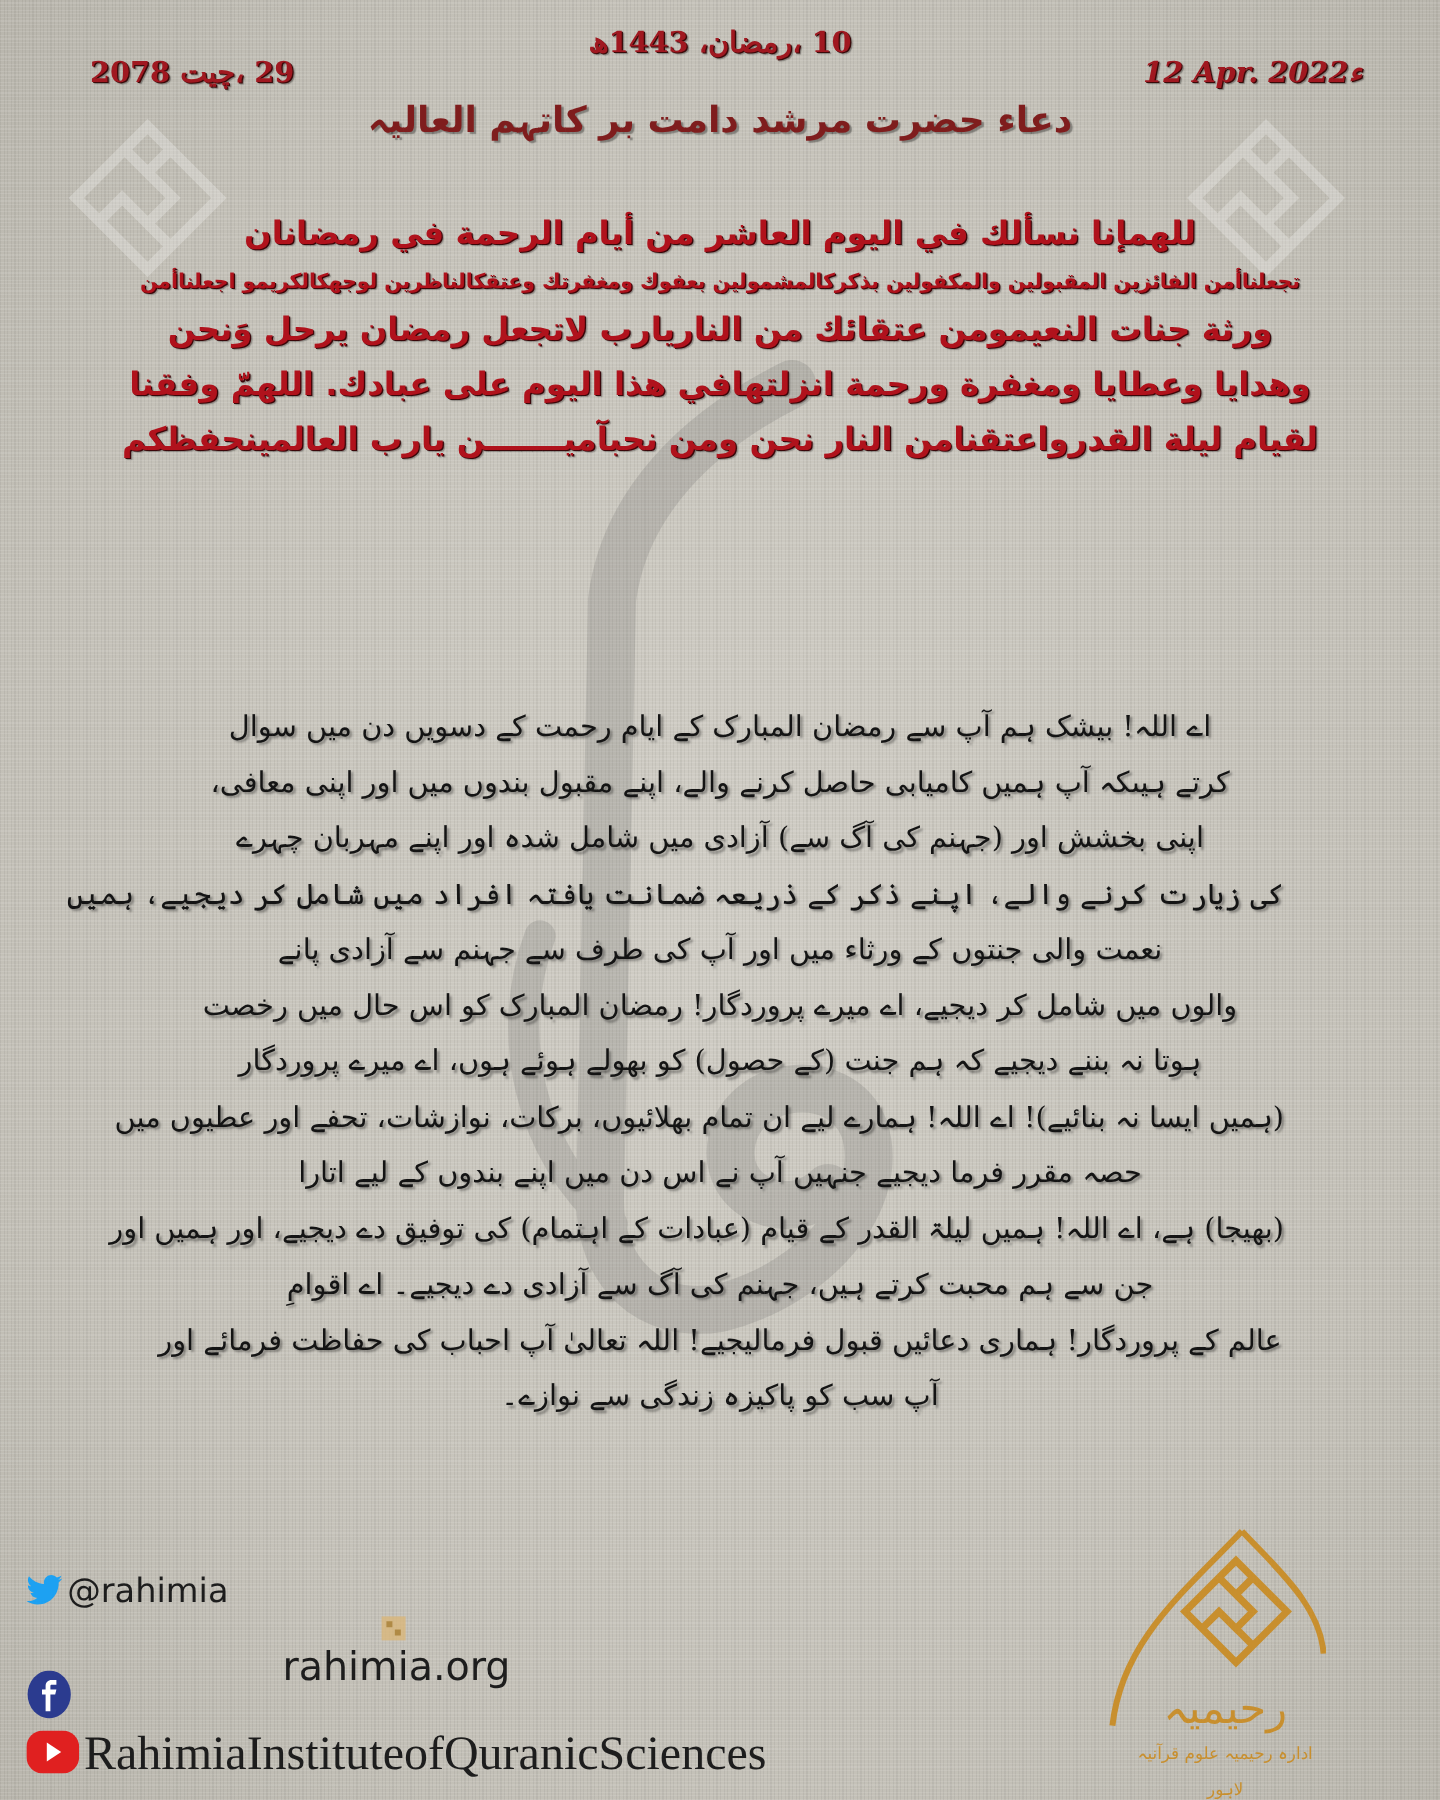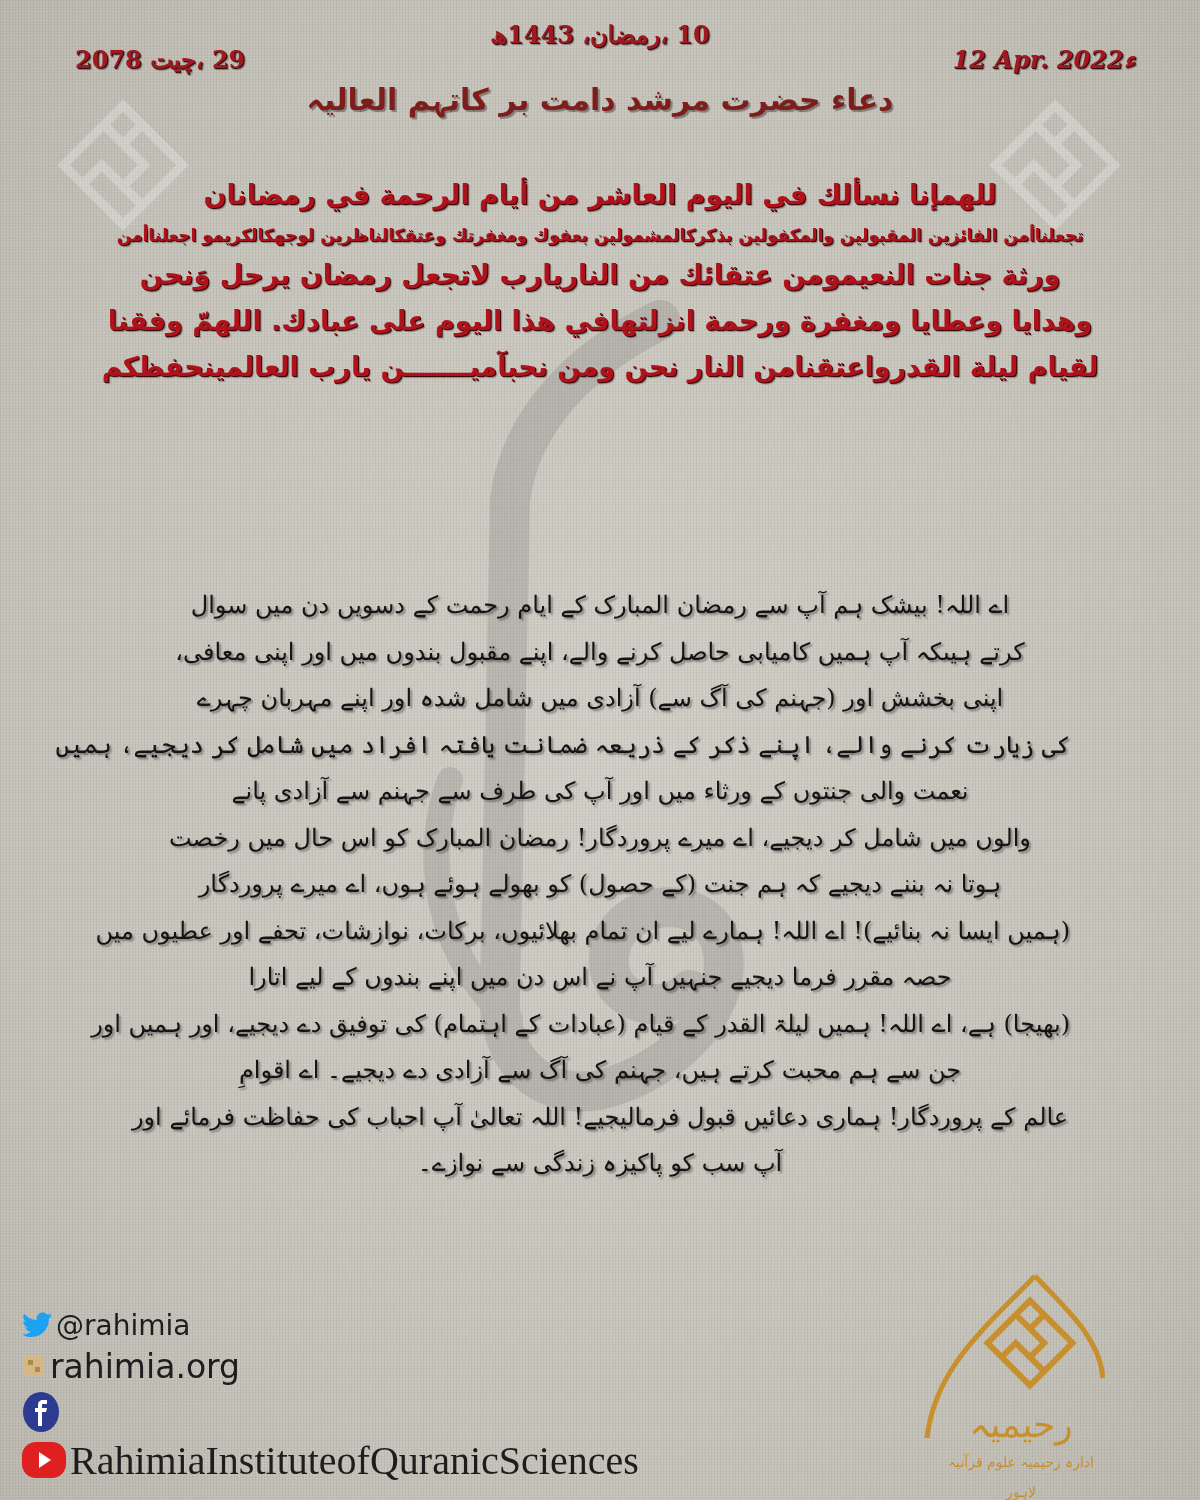--- a/index.html
+++ b/index.html
@@ -54,21 +54,21 @@
   }
   .urdu-block .ur-line { display: block; white-space: nowrap; }
 
   .socials {
     position: absolute; left: 22px; top: 1305px; font-family: "DejaVu Sans", sans-serif;
     color: #1d1d1d;
   }
   .social-row { display: flex; align-items: center; height: 45px; }
   .social-row .s-icon { display: inline-flex; align-items: center; justify-content: center; margin-right: 4px; }
   .social-row.twitter { font-size: 28px; height: 40px; }
-  .social-row.web { font-size: 33px; height: 42px; }
+  .social-row.web { font-size: 33px; height: 42px; flex-direction: column; }
   .social-row.fb { font-size: 33px; height: 50px; }
   .social-row.yt { font-size: 40px; height: 46px; font-family: Liberation Serif, serif; }
 
   .logo {
     position: absolute; left: 915px; top: 1268px; width: 190px; height: 230px;
   }
   .logo-text {
     position: absolute; left: 0; right: 0; top: 135px; text-align: center;
     direction: rtl; color: #c88f2e; font-family: "DejaVu Serif", serif; margin-left: 22px;
   }

